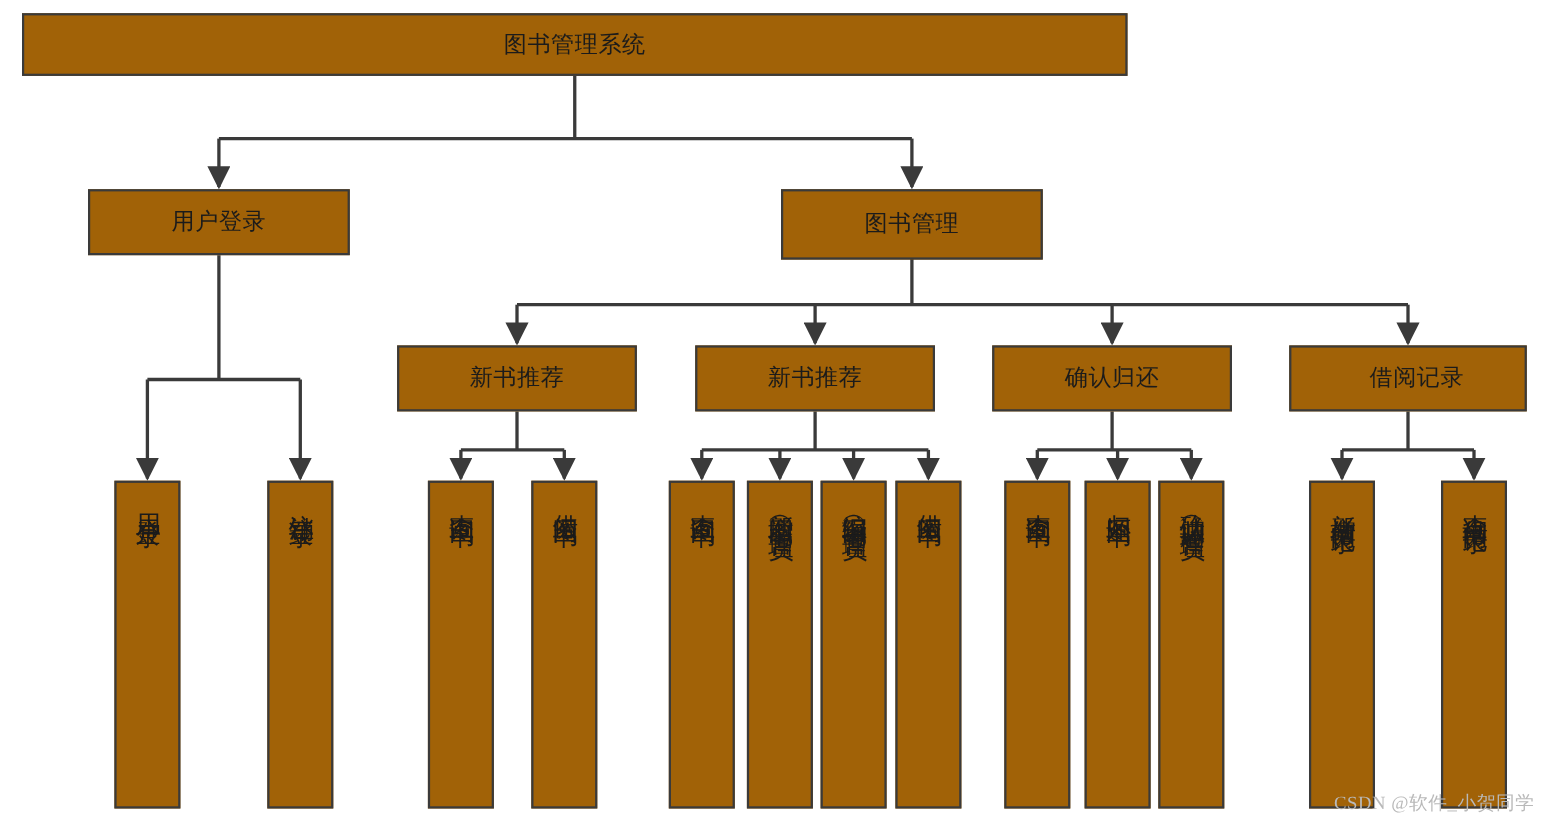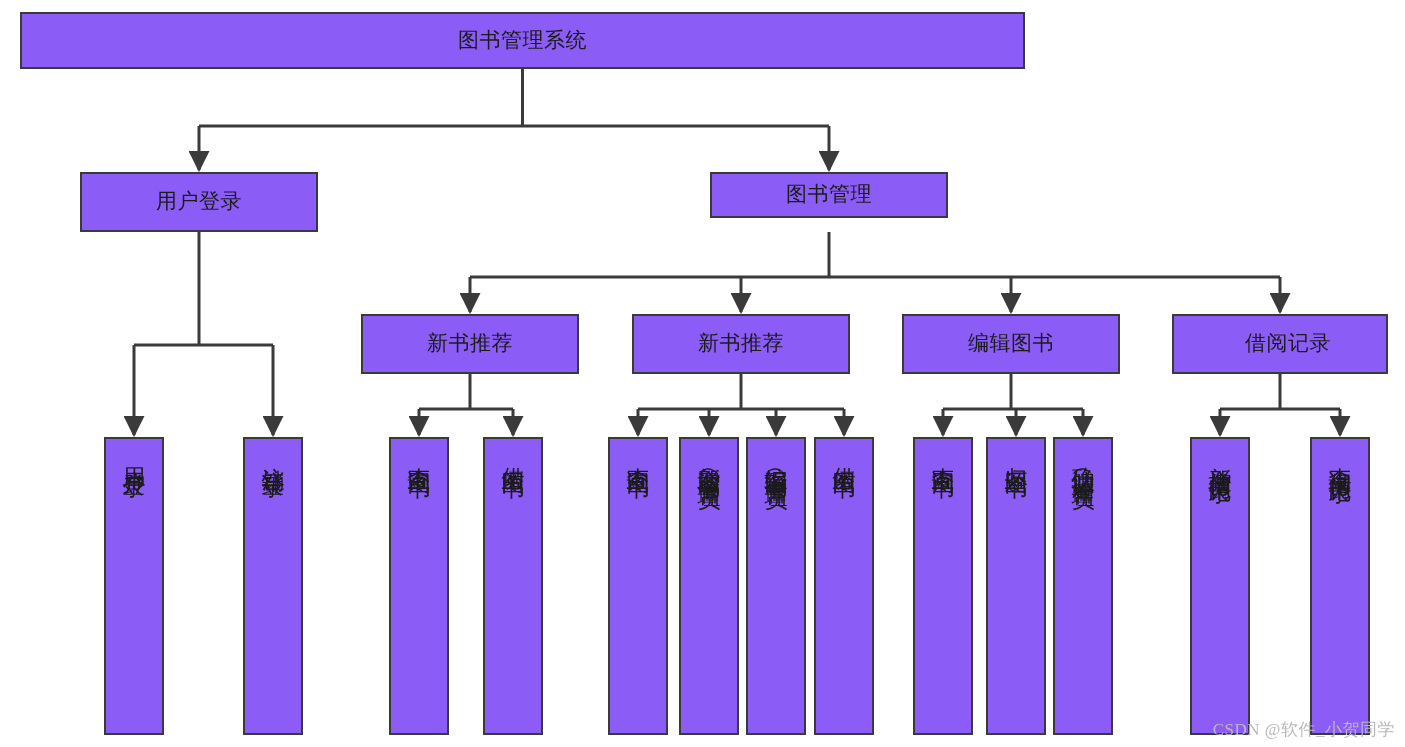--- a/index.html
+++ b/index.html
@@ -21,21 +21,21 @@
   #wires {
     position: absolute;
     left: 0;
     top: 0;
     width: 1405px;
     height: 747px;
   }
   .node {
     position: absolute;
     box-sizing: border-box;
-    background: #8b5cf6;
+    background: #a16207;
     border: 2.5px solid #3a3a3a;
     display: flex;
     align-items: center;
     justify-content: center;
     color: #1b1b1b;
     z-index: 3;
   }
   .node .lbl {
     display: block;
     text-align: center;
@@ -124,31 +124,31 @@
       </g>
   </svg>
 
   <div id="nodes">
       <div class="node h root" style="left: 20px; top: 12px; width: 1005px; height: 57px;">
         <span class="lbl">图书管理系统</span>
       </div>
       <div class="node h" style="left: 80px; top: 172px; width: 238px; height: 60px;">
         <span class="lbl">用户登录</span>
       </div>
-      <div class="node h" style="left: 710px; top: 172px; width: 238px; height: 46px;">
+      <div class="node h" style="left: 710px; top: 172px; width: 238px; height: 64px;">
         <span class="lbl">图书管理</span>
       </div>
       <div class="node h" style="left: 361px; top: 314px; width: 218px; height: 60px; align-items: center;">
         <span class="lbl">新书推荐</span>
       </div>
       <div class="node h" style="left: 632px; top: 314px; width: 218px; height: 60px;">
         <span class="lbl">新书推荐</span>
       </div>
       <div class="node h" style="left: 902px; top: 314px; width: 218px; height: 60px;">
-        <span class="lbl">编辑图书</span>
+        <span class="lbl">确认归还</span>
       </div>
       <div class="node h" style="left: 1172px; top: 314px; width: 216px; height: 60px; padding-left: 16px;">
         <span class="lbl">借阅记录</span>
       </div>
       <div class="node v" style="left: 104px; top: 437px; width: 60px; height: 298px;">
         <span class="lbl">用户登录</span>
       </div>
       <div class="node v" style="left: 243px; top: 437px; width: 60px; height: 298px;">
         <span class="lbl">注销登录</span>
       </div>

